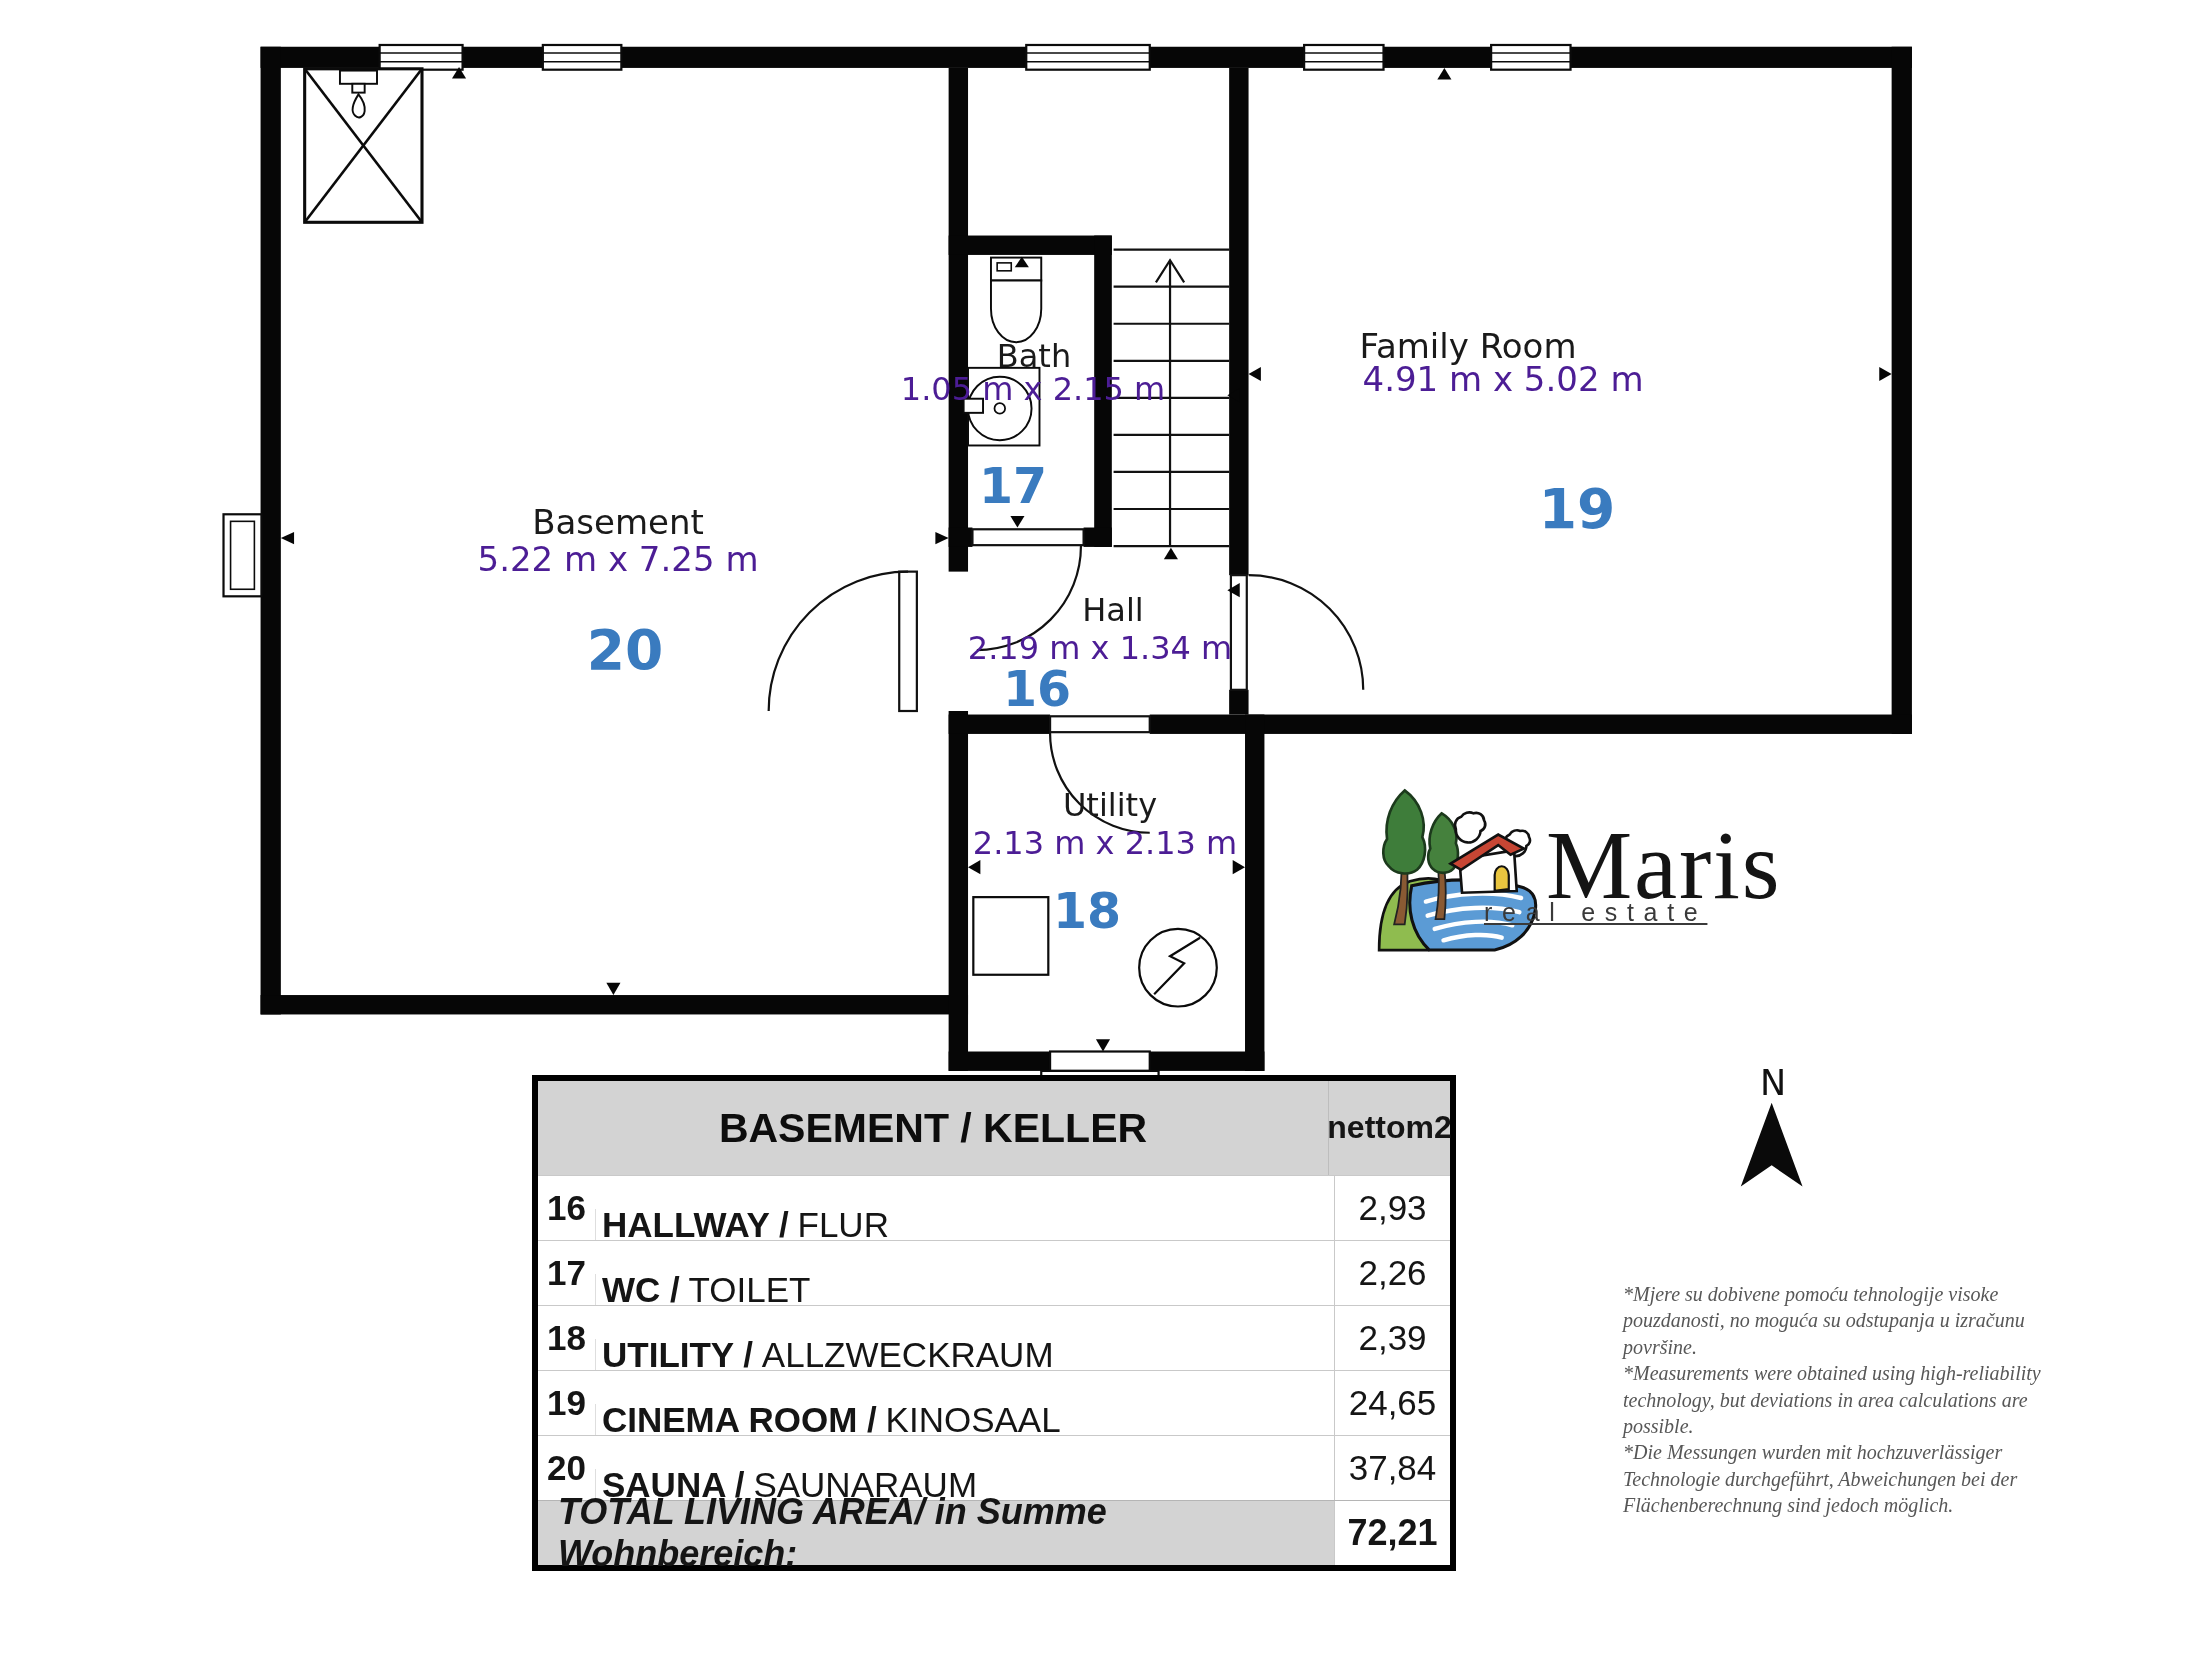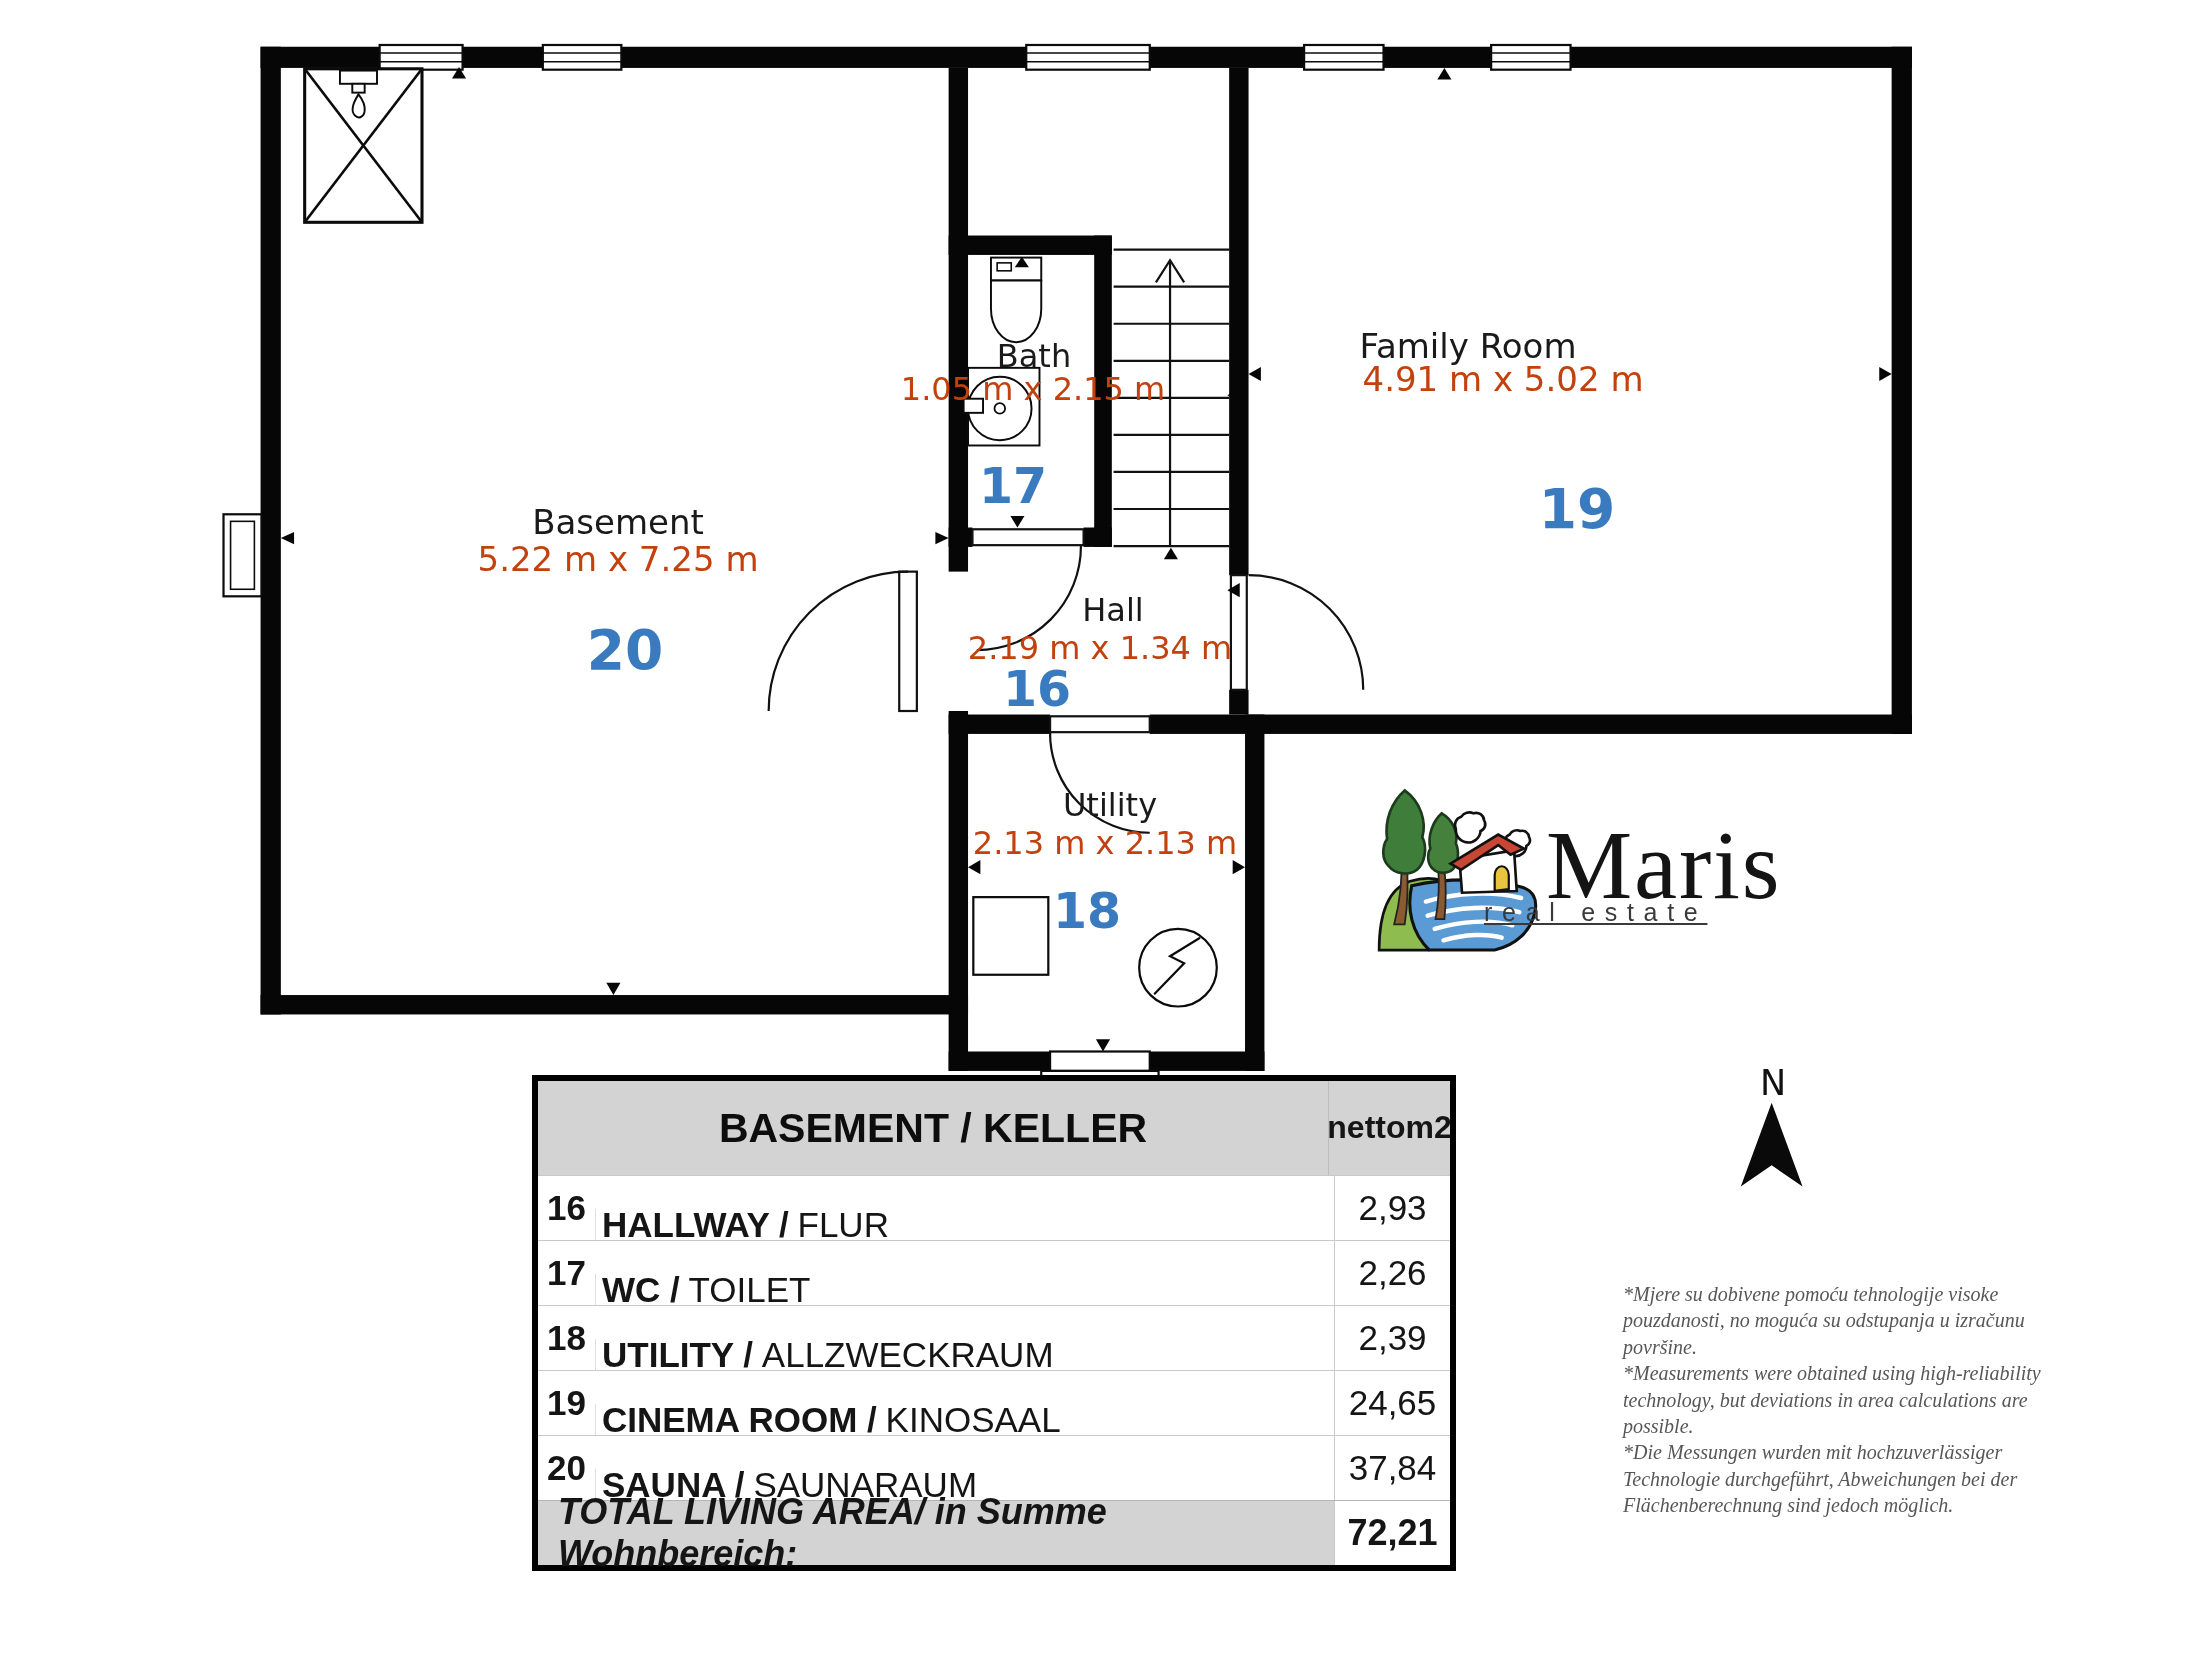--- a/index.html
+++ b/index.html
@@ -12,21 +12,21 @@
     --logo-hill:#8fbc4f;
     --logo-door:#e9c53f;
   }
   html,body{margin:0;padding:0;background:#fff;}
   #stage{position:relative;width:2206px;height:1654px;background:#fff;overflow:hidden;
          font-family:"DejaVu Sans",sans-serif;color:#151515;}
   #plan-svg{position:absolute;left:0;top:0;}
   .lbl{position:absolute;transform:translate(-50%,-50%);white-space:nowrap;text-align:center;}
   .room-name{font-size:34px;color:#1a1a1a;}
   .room-name.sm{font-size:32px;}
-  .room-dim{font-size:34px;color:#c2410c;text-align:center;}
+  .room-dim{font-size:34px;color:#4c1d95;text-align:center;}
   .room-dim.sm{font-size:32px;}
   .room-num{font-size:55px;font-weight:bold;color:var(--room-number);}
   .room-num.sm{font-size:49px;}
   
   #area-table{position:absolute;left:532px;top:1075px;width:924px;box-sizing:border-box;
               border:6.2px solid #000;background:#fff;font-family:"Liberation Sans",sans-serif;}
   .thead{display:flex;height:94px;background:var(--table-header-bg);}
   .th-title{flex:1;display:flex;align-items:center;justify-content:center;
             font-size:41px;font-weight:bold;color:#0d0d0d;}
   .th-unit{width:121px;border-left:1.8px solid #bdbdbd;display:flex;flex-direction:row;

